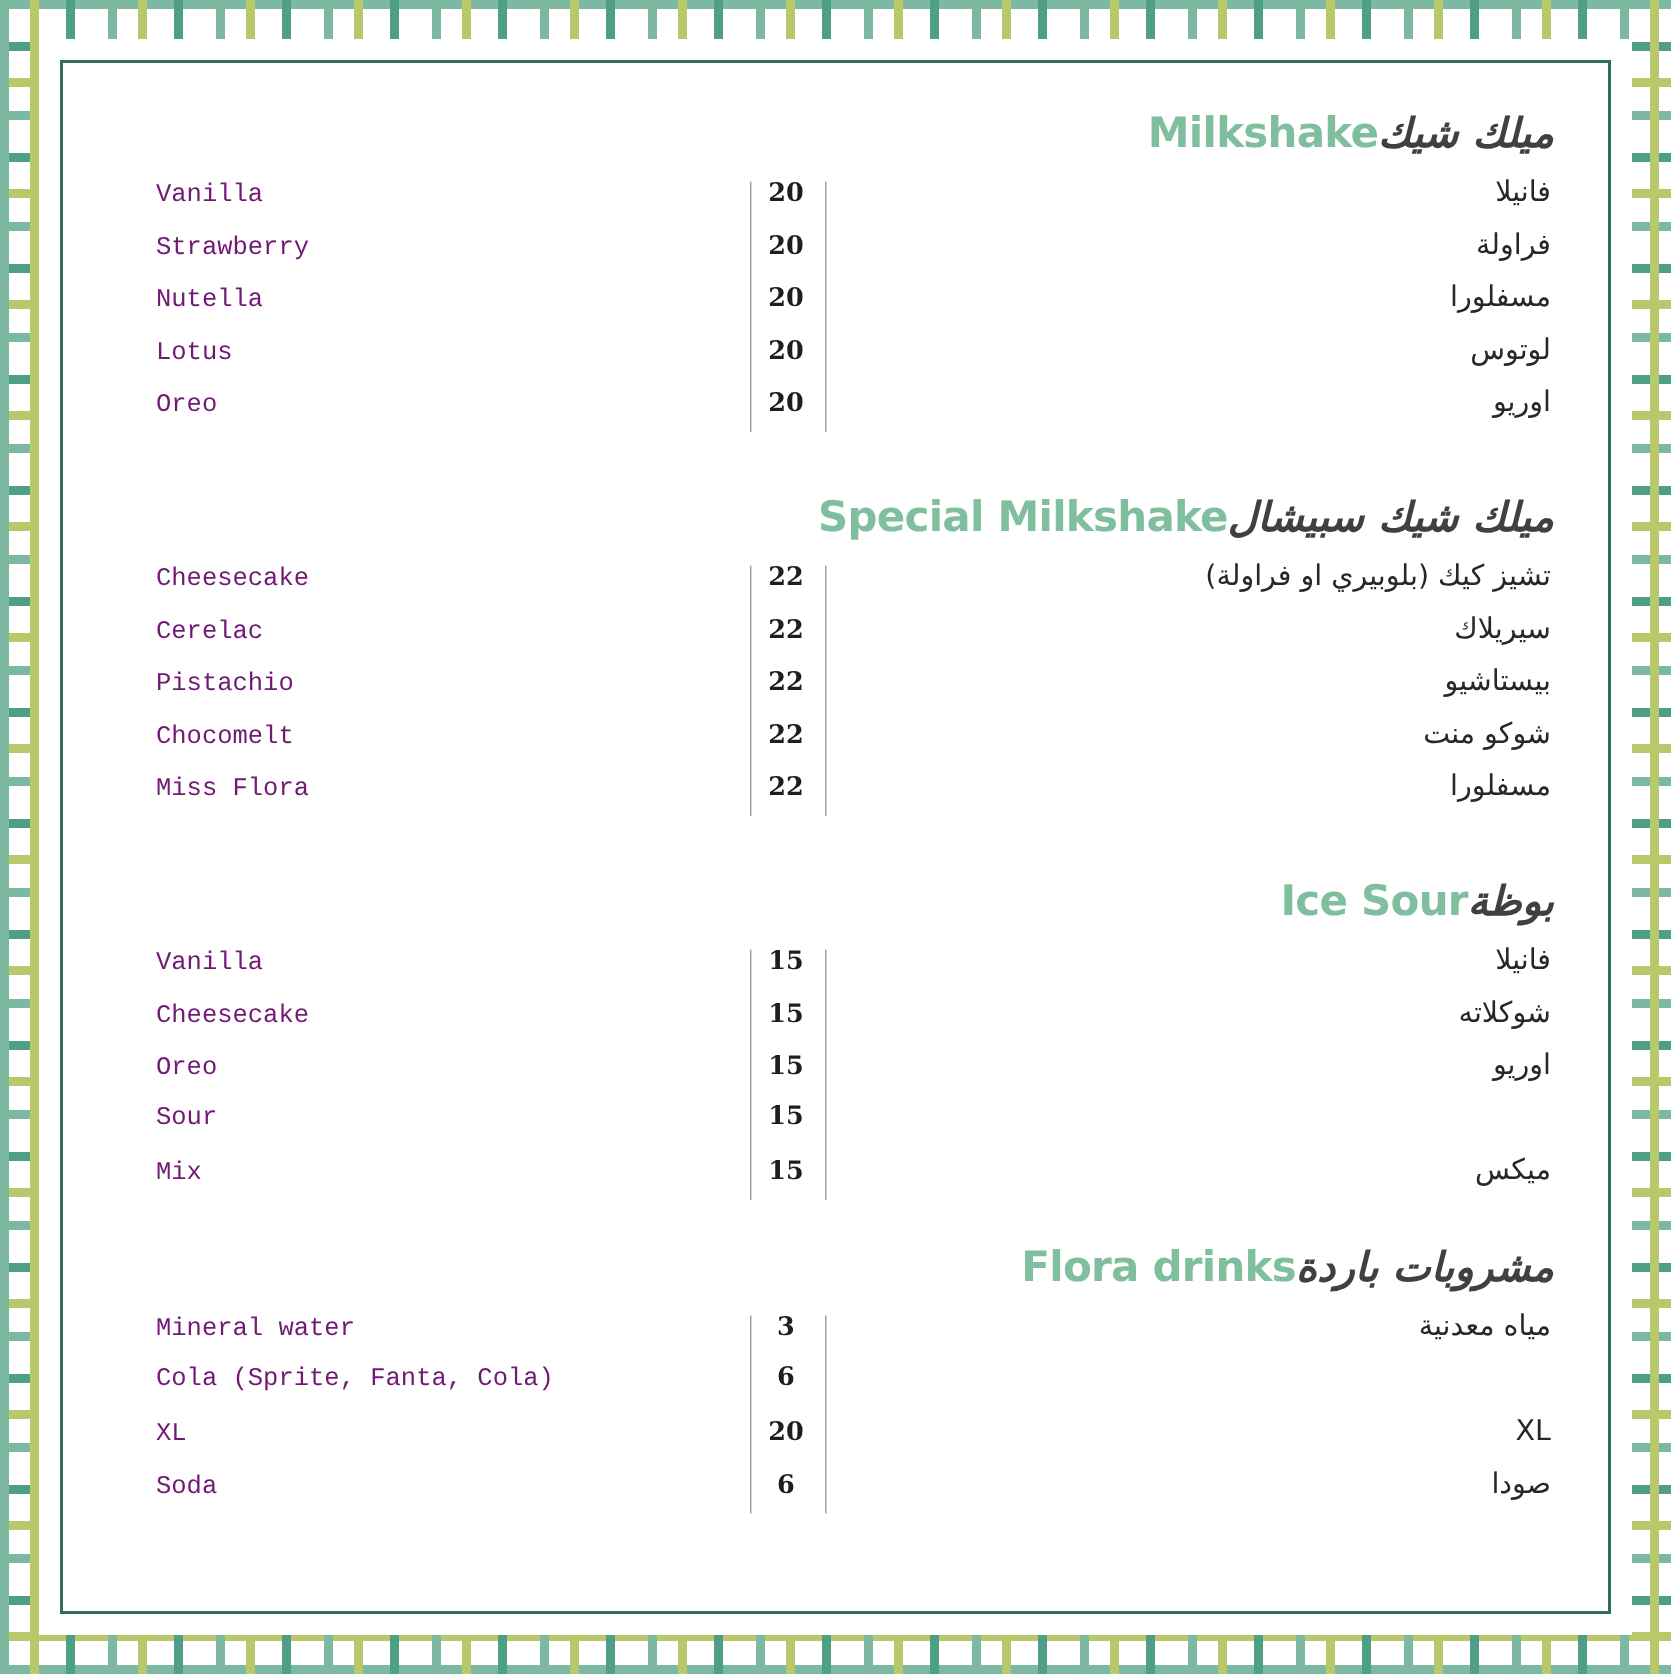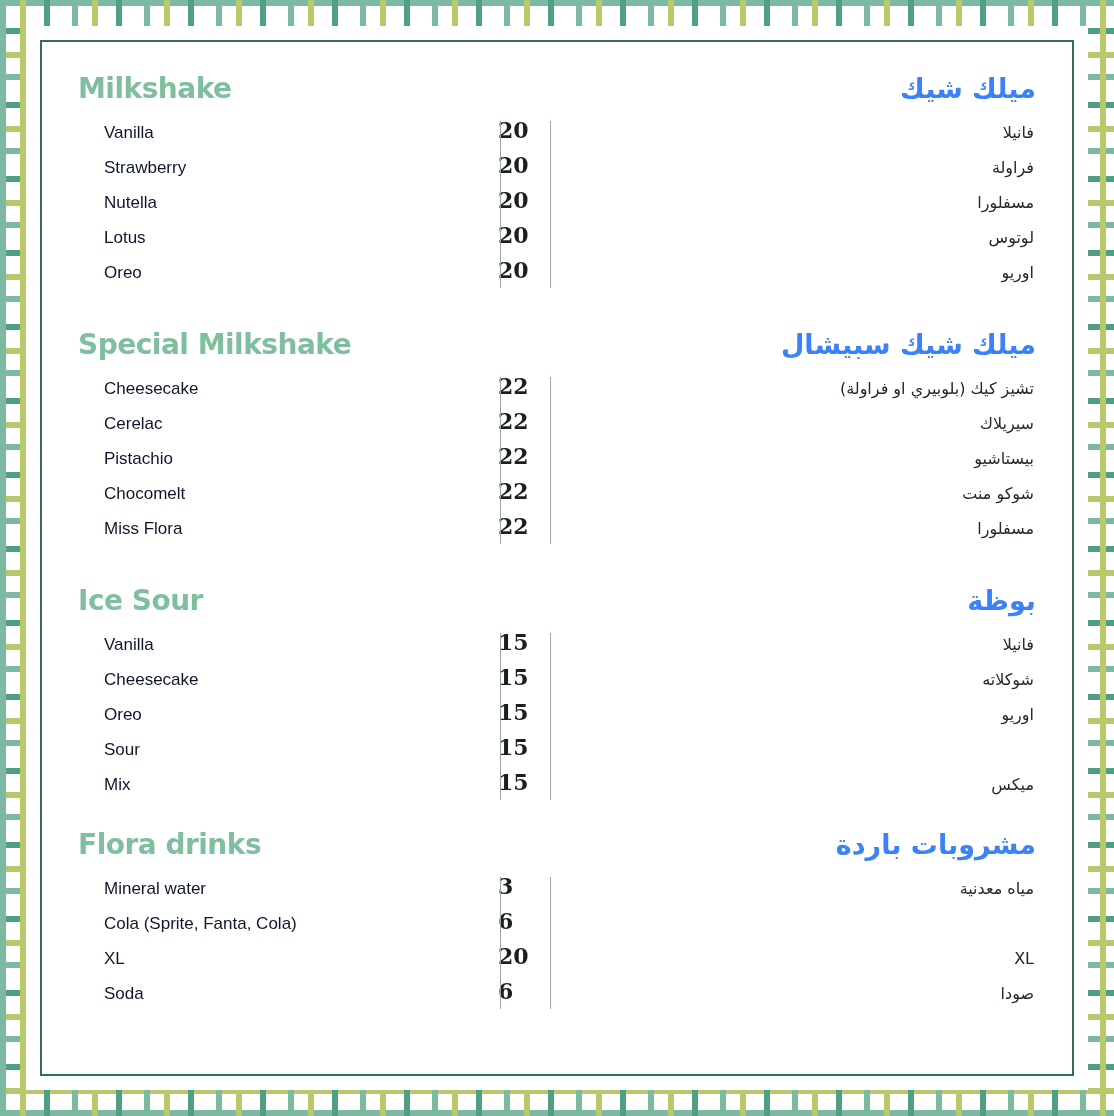--- a/index.html
+++ b/index.html
@@ -73,36 +73,37 @@
     bottom: 62px;
   }
 
   .section {
     margin-bottom: 10px;
   }
 
   .section-head {
     display: flex;
     align-items: baseline;
-    justify-content: space-between;
+    justify-content: flex-end;
     margin-bottom: 12px;
   }
   .section-title-en {
     font-family: "DejaVu Sans", sans-serif;
     font-weight: bold;
     font-size: 28px;
     letter-spacing: -0.5px;
     color: #7fbf9d;
   }
   .section-title-ar {
     font-family: "DejaVu Sans", sans-serif;
     font-weight: bold;
     font-size: 27px;
-    color: #3b82f6;
+    color: #404040;
     direction: rtl;
+    font-style: italic;
   }
 
   .rows {
     position: relative;
   }
   .rows::before {
     content: "";
     position: absolute;
     left: 422px;
     top: 4px;
@@ -121,38 +122,39 @@
   }
 
   .row {
     display: flex;
     align-items: baseline;
     height: 35px;
   }
   .name-en {
     width: 420px;
     font-size: 17px;
-    color: #0f172a;
-    font-family: Liberation Sans, sans-serif;
+    color: #701a75;
+    font-family: Liberation Mono, monospace;
     padding-left: 26px;
     box-sizing: border-box;
   }
   .price {
     width: 52px;
+    text-align: center;
     font-family: "DejaVu Serif", serif;
     font-weight: bold;
-    font-size: 22px;
+    font-size: 17px;
     color: #1c1f22;
   }
   .name-ar {
     flex: 1;
     text-align: right;
     direction: rtl;
     font-family: "DejaVu Sans", sans-serif;
-    font-size: 16px;
+    font-size: 19px;
     color: #23282b;
     padding-right: 2px;
   }
 
   .gap-sm { height: 14px; }
   .gap-md { height: 26px; }
 </style>
 </head>
 <body>
 

